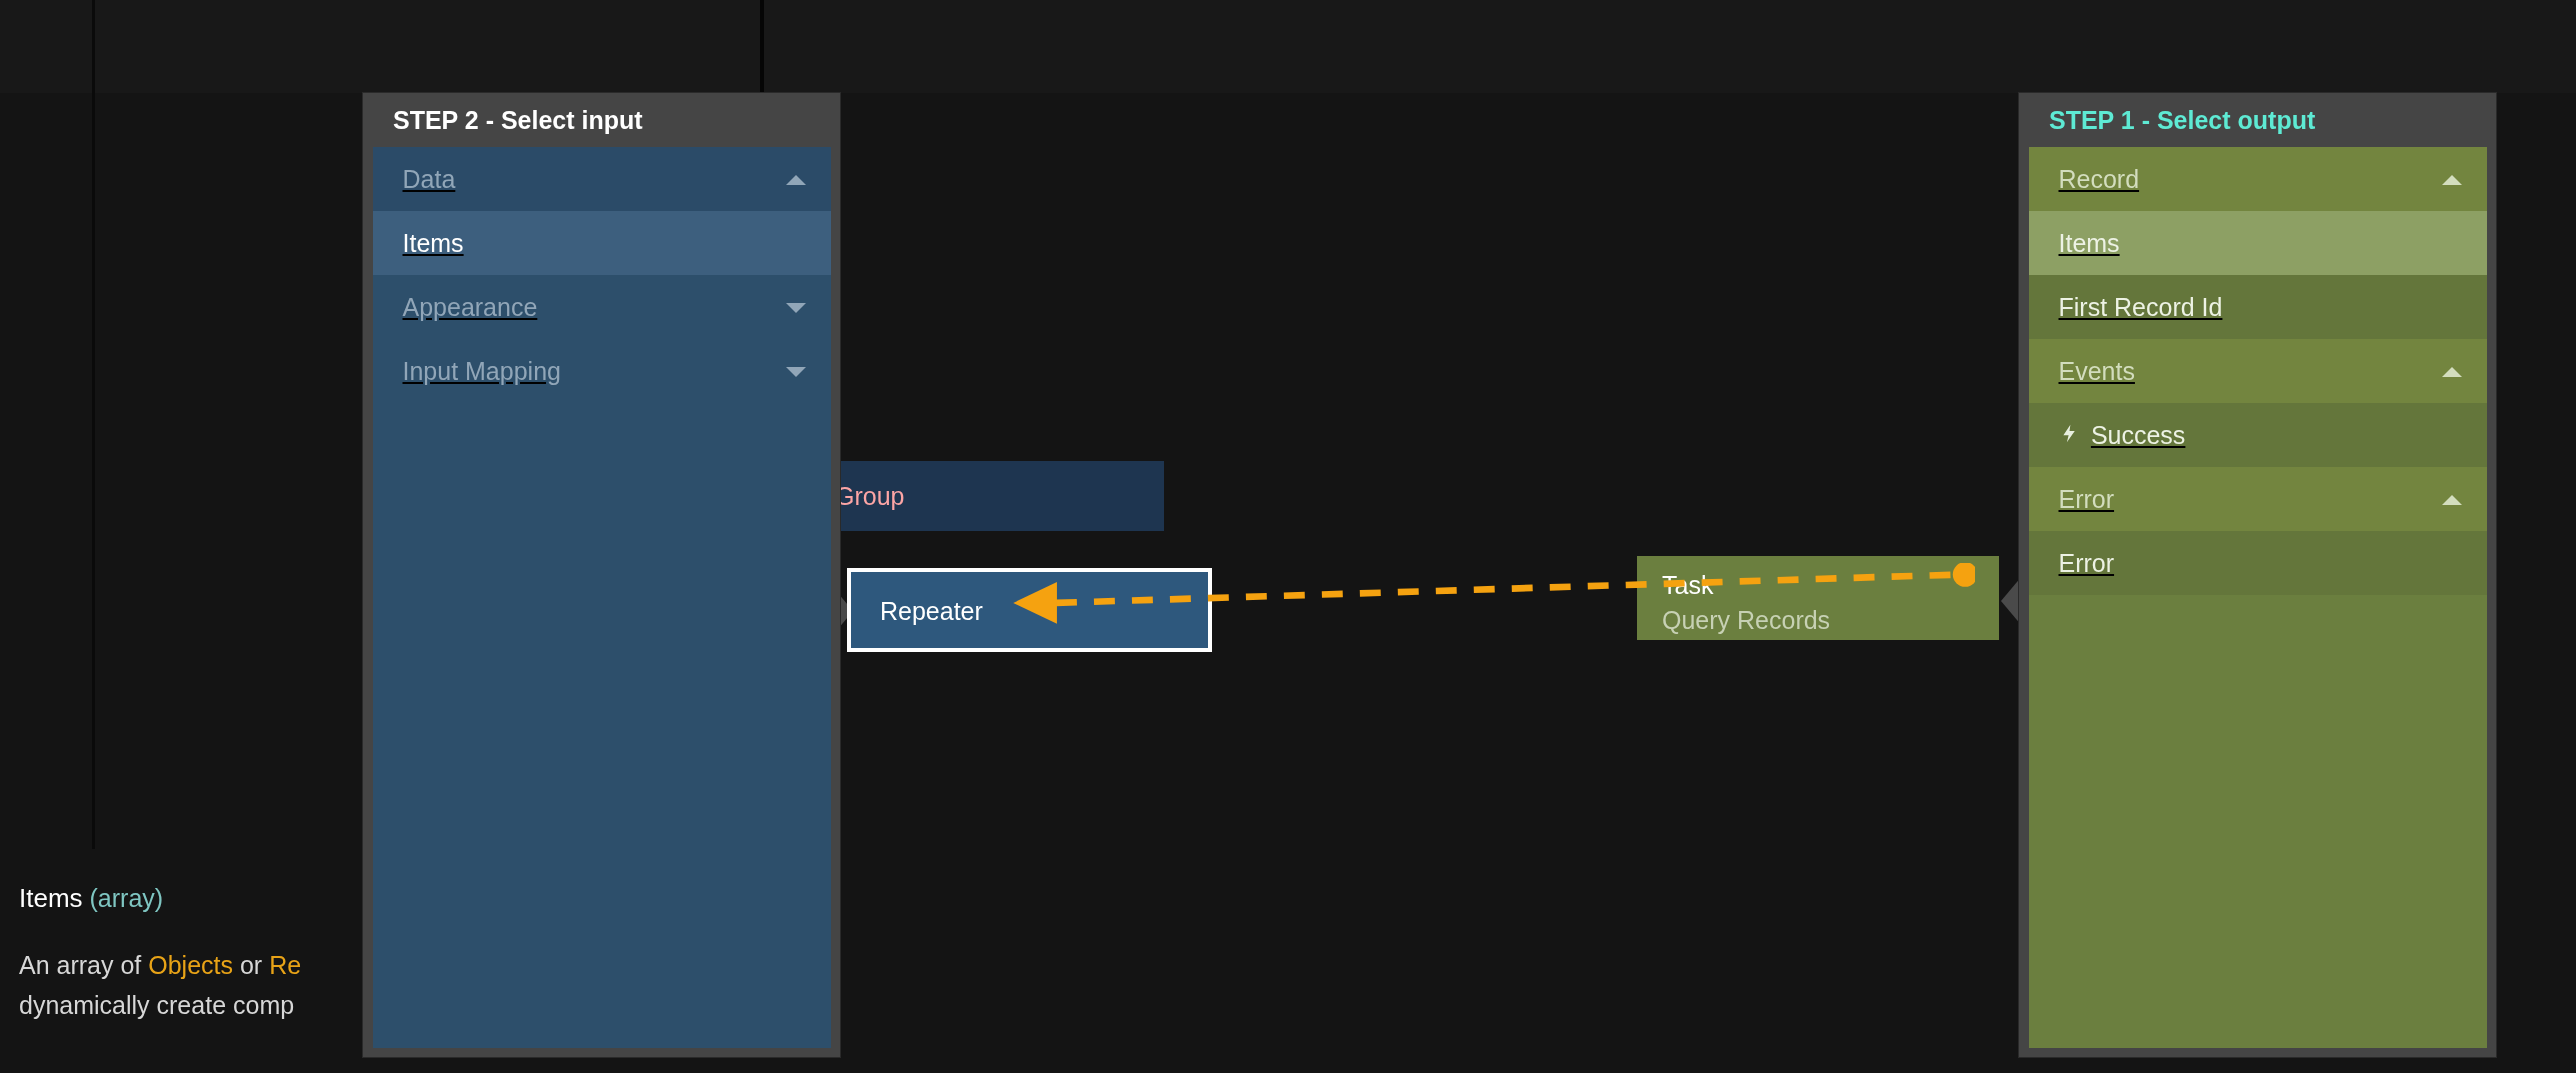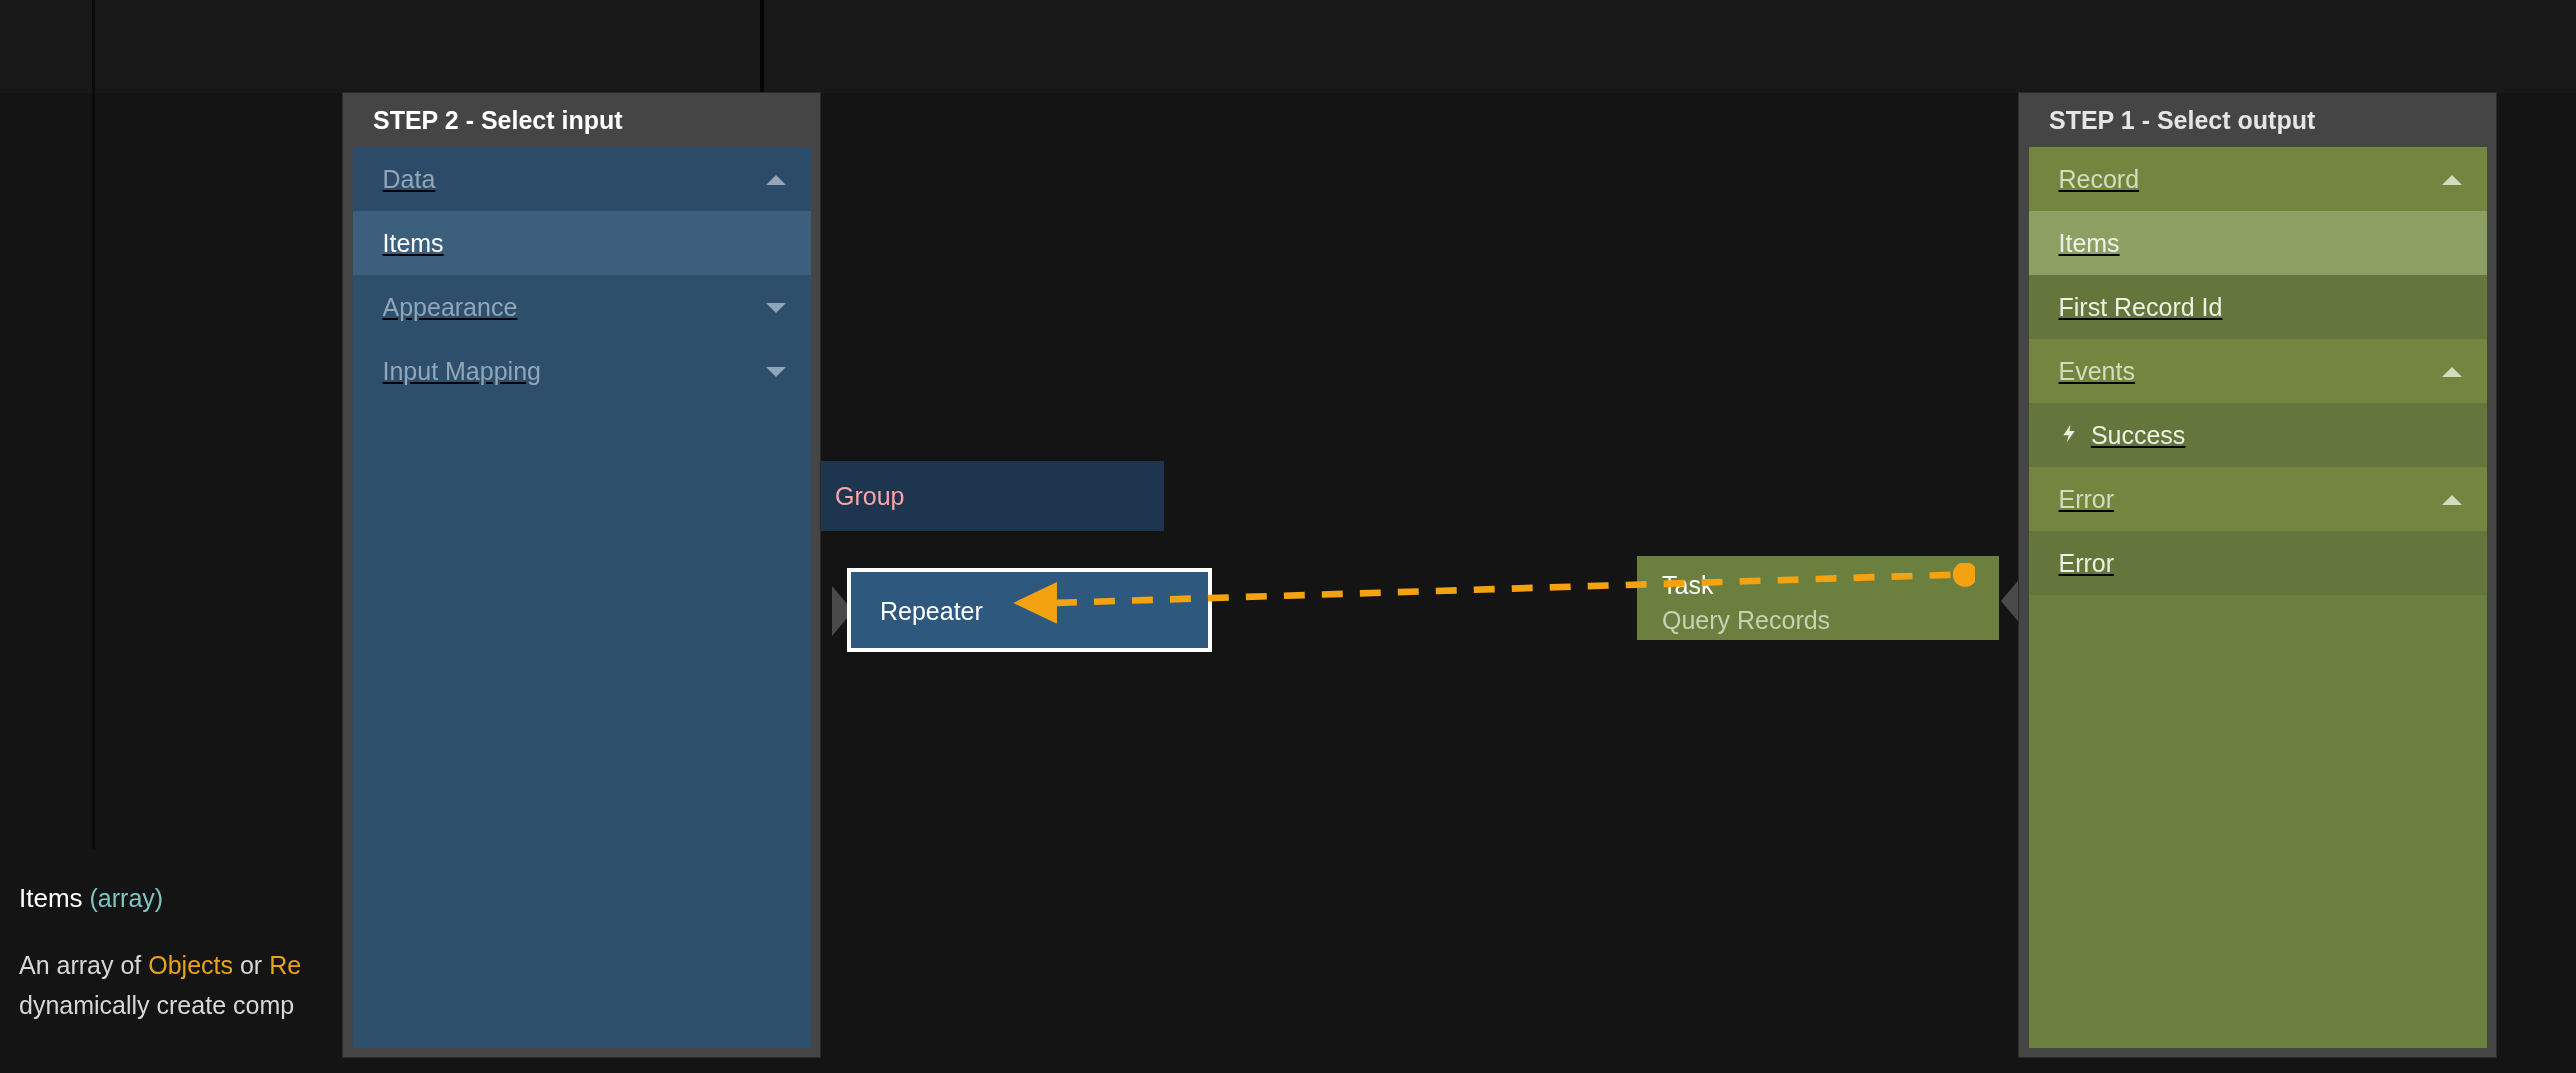--- a/index.html
+++ b/index.html
@@ -156,21 +156,21 @@
   }
   .bolt {
     display: inline-block;
     width: 21px;
     margin-right: 11.4px;
     vertical-align: -1.9px;
   }
 
   
   #panel-input {
-    left: 343px; top: 93px;
+    left: 363px; top: 93px;
     width: 477px; height: 964px;
   }
   #panel-input .panel-body { background: #2D4F6B; }
   #panel-input .row.section {
     background: #2B4B68;
     color: #91A6B8;
   }
   #panel-input .row.section.collapsed {
     background: #2D4F6B;
   }
@@ -180,21 +180,21 @@
   }
   #panel-input .row.item.selected {
     background: #3D5F7E;
   }
 
   
   #panel-output {
     left: 2019px; top: 93px;
     width: 477px; height: 964px;
   }
-  #panel-output .panel-header { color: #e5e5e5; }
+  #panel-output .panel-header { color: #5eead4; }
   #panel-output .panel-body { background: #6B7F3F; }
   #panel-output .row.section {
     background: #73853F;
     color: #D3DDBE;
   }
   #panel-output .row.item {
     background: #64763B;
     color: #EDF2E4;
   }
   #panel-output .row.item.selected {

